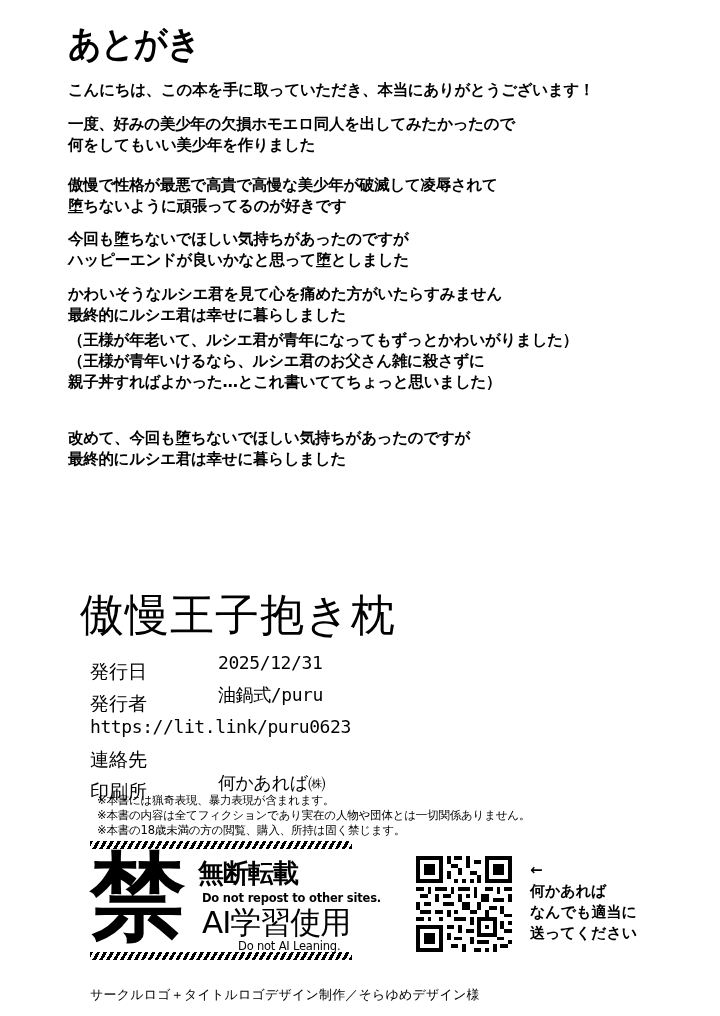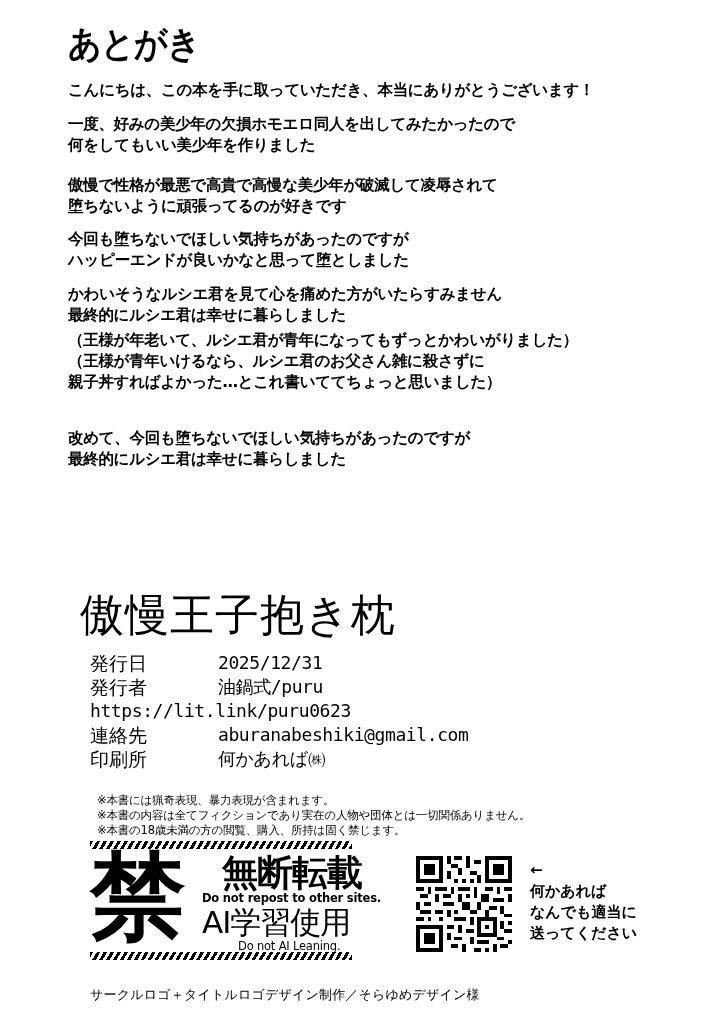--- a/index.html
+++ b/index.html
@@ -6,31 +6,31 @@
   body { width: 720px; height: 1016px; position: relative; overflow: hidden; color: #000; font-family: "DejaVu Sans", sans-serif; }
   .abs { position: absolute; }
 
   .afterword-title { left: 68px; top: 20px; font-size: 36px; font-weight: bold; letter-spacing: -1px; transform: scaleX(0.92); transform-origin: left top; }
   .para { left: 68px; font-size: 15.5px; font-weight: bold; line-height: 21px; white-space: nowrap; letter-spacing: -0.3px; }
 
   .book-title { left: 80px; top: 586px; font-family: "DejaVu Serif", serif; font-size: 44px; font-weight: normal; letter-spacing: 1px; }
 
   .colophon { left: 90px; top: 651px; font-size: 19px; line-height: 24px; }
   .colophon .row { display: flex; white-space: nowrap; }
-  .colophon .k { width: 128px; font-family: "DejaVu Sans", sans-serif; }
+  .colophon .k { width: 128px; font-family: "DejaVu Sans", sans-serif; margin-top: 8px; }
   .colophon .v { font-family: "DejaVu Sans Mono", monospace; font-size: 18px; letter-spacing: -0.4px; }
 
   .notes { left: 97px; top: 793px; font-size: 11.5px; line-height: 15px; white-space: nowrap; letter-spacing: -0.2px; }
 
   .hatch { left: 90px; width: 262px; height: 8px;
     background: repeating-linear-gradient(-60deg, #000 0 3px, #fff 3px 6px); }
 
   .kin-block { left: 90px; top: 855px; width: 270px; height: 92px; }
   .kin { position: absolute; left: 0; top: -8px; font-size: 96px; font-weight: bold; line-height: 100px; }
-  .ban1 { position: absolute; left: 108px; top: 0; font-size: 36px; font-weight: bold; line-height: 36px; letter-spacing: -1px; white-space: nowrap; margin-left: 24px; }
+  .ban1 { position: absolute; left: 108px; top: 0; font-size: 26px; font-weight: bold; line-height: 36px; letter-spacing: -1px; white-space: nowrap; }
   .ban1-en { position: absolute; left: 112px; top: 36px; font-size: 11.5px; font-weight: bold; white-space: nowrap; letter-spacing: -0.2px; }
   .ban2 { position: absolute; left: 112px; top: 50px; font-size: 31px; line-height: 34px; white-space: nowrap; letter-spacing: -1px; }
   .ban2-en { position: absolute; left: 148px; top: 84px; font-size: 11.5px; white-space: nowrap; letter-spacing: -0.2px; text-align: center; }
 
   .qr { left: 416px; top: 856px; width: 96px; height: 96px; }
   .qr-note { left: 530px; top: 860px; font-size: 15px; font-weight: bold; line-height: 21px; white-space: nowrap; }
 
   .credit { left: 90px; top: 986px; font-size: 13px; white-space: nowrap; letter-spacing: 0.2px; }
 </style>
 </head>
@@ -76,21 +76,20 @@
   </div>
   <div class="row">
     <span class="k">発行者</span>
     <span class="v">油鍋式/puru</span>
   </div>
   <div class="row">
     <span class="v">https://lit.link/puru0623</span>
   </div>
   <div class="row">
     <span class="k">連絡先</span>
-    <span class="v">aburanabeshiki@gmail.com</span>
   </div>
   <div class="row">
     <span class="k">印刷所</span>
     <span class="v" style="font-family:'DejaVu Sans',sans-serif;">何かあれば㈱</span>
   </div>
 </div>
 
 <div class="abs notes">
   <div>※本書には猟奇表現、暴力表現が含まれます。</div>
   <div>※本書の内容は全てフィクションであり実在の人物や団体とは一切関係ありません。</div>

